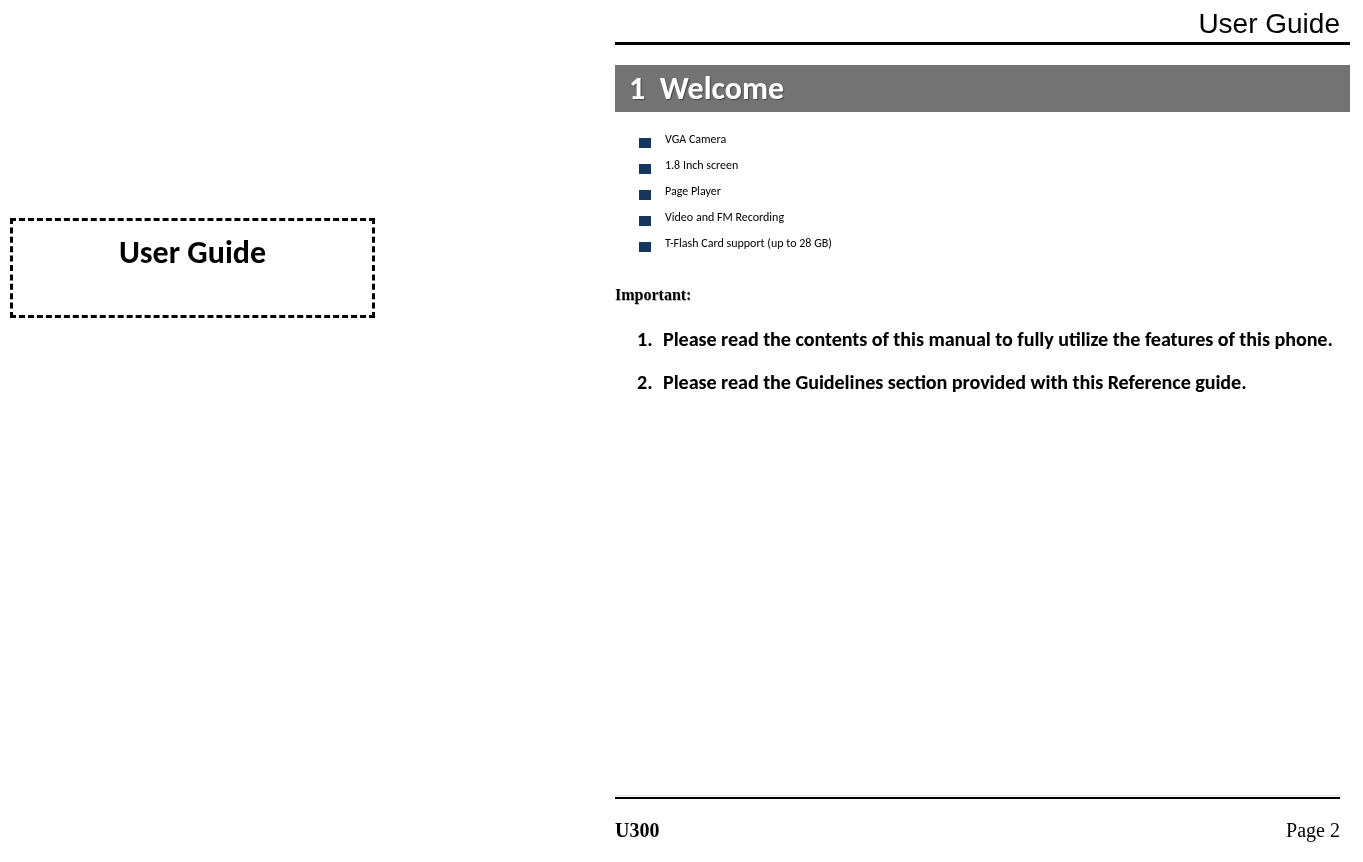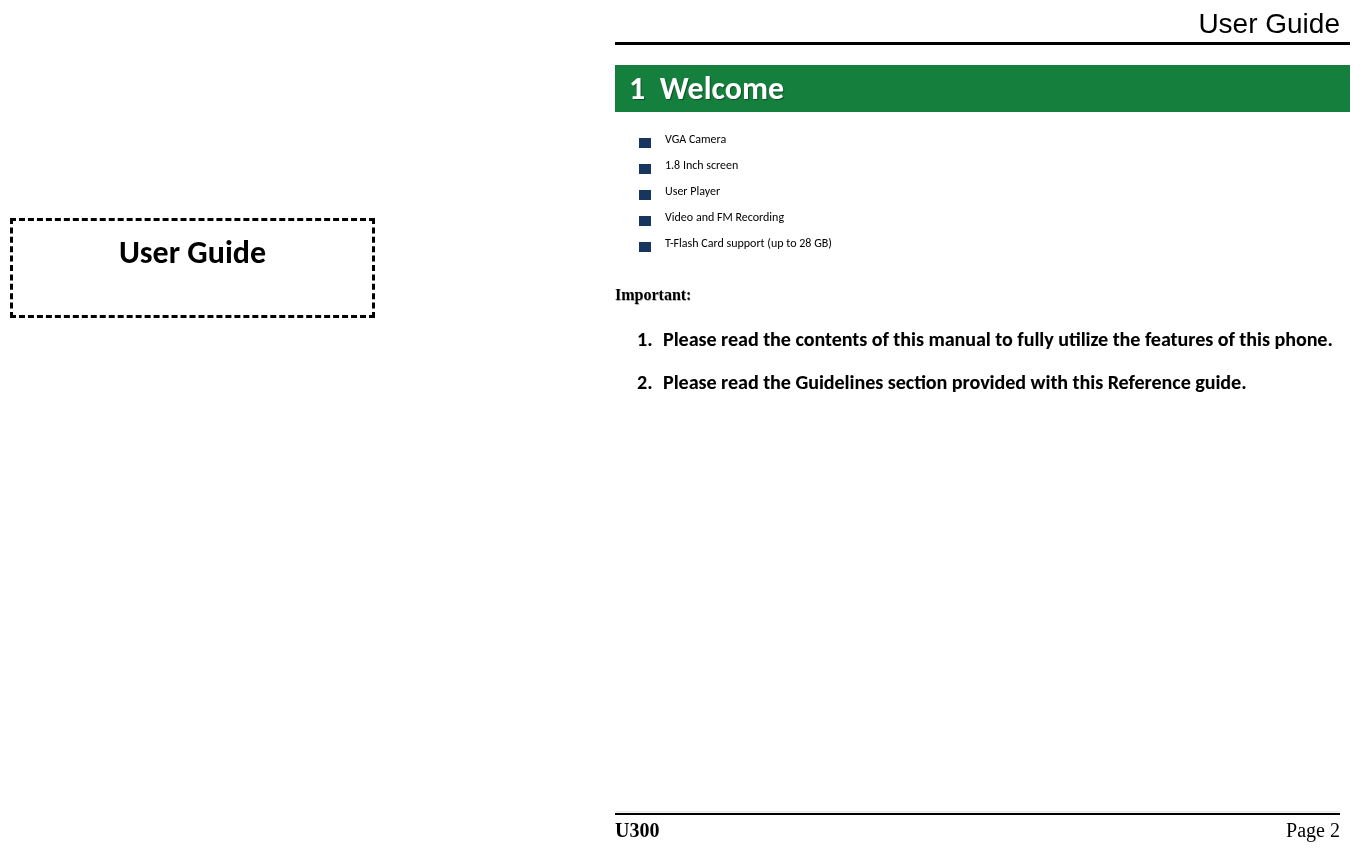--- a/index.html
+++ b/index.html
@@ -45,21 +45,21 @@
   }
   .header {
     border-bottom: 3px solid #000;
     padding: 8px 10px 2px 0;
     text-align: right;
     font-family: Arial, sans-serif;
     font-size: 28px;
     font-weight: normal;
   }
   .section-heading {
-    background: #15803d;
+    background: #737373;
     color: #fff;
     font-family: Calibri, Arial, sans-serif;
     font-weight: bold;
     font-size: 32px;
     padding: 4px 14px;
     margin-top: 20px;
     text-shadow: 1px 1px 1px rgba(0,0,0,0.4);
   }
   .intro {
     font-size: 20px;
@@ -112,21 +112,21 @@
     position: absolute;
     left: 0;
     top: 8px;
   }
   .footer {
     position: absolute;
     bottom: 20px;
     left: 0;
     right: 10px;
     border-top: 2px solid #000;
-    padding-top: 4px;
+    padding-top: 20px;
     display: flex;
     justify-content: space-between;
     font-family: "Times New Roman", serif;
     font-size: 20px;
   }
   .footer::before {
     content: "";
     position: absolute;
     top: -6px;
     left: 0;
@@ -151,21 +151,21 @@
   <div class="header">User Guide</div>
 
   <div class="section-heading">
     <span>1</span>&nbsp;&nbsp;<span>Welcome</span>
   </div>
 
 
   <ul class="feature-list">
     <li>VGA Camera</li>
     <li>1.8 Inch screen</li>
-    <li>User Player</li>
+    <li>Page Player</li>
     <li>Video and FM Recording</li>
     <li>T-Flash Card support (up to   28 GB)</li>
   </ul>
 
   <div class="important-heading">Important:</div>
 
   <ol class="important-list">
     <li><span class="num">1.</span><span>Please read the contents of this manual to fully utilize the features of this phone.</span></li>
     <li><span class="num">2.</span><span>Please read the Guidelines section provided with this Reference guide.</span></li>
   </ol>

